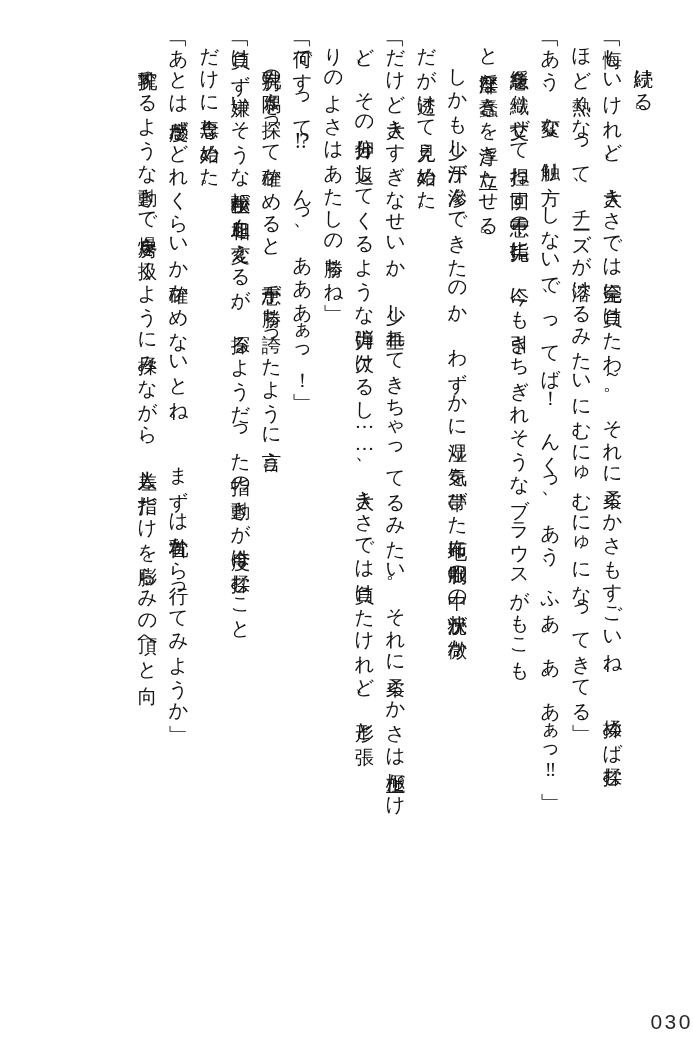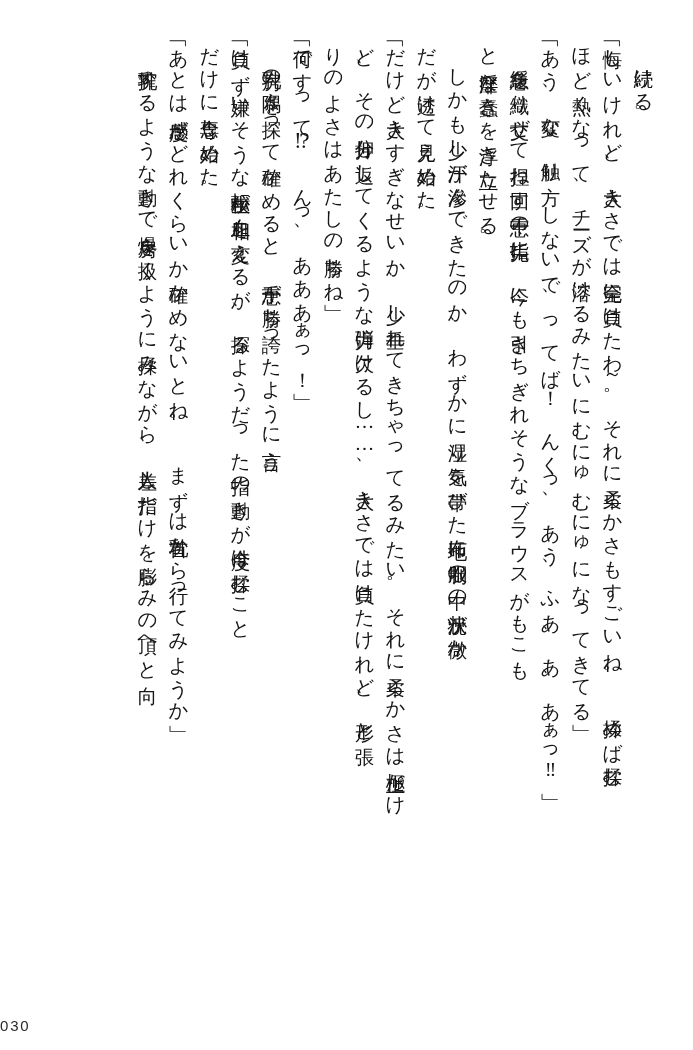--- a/index.html
+++ b/index.html
@@ -48,22 +48,22 @@
     font-family: "Liberation Serif", "DejaVu Serif", serif;
     font-weight: 500;
     color: #151515;
     overflow: visible;
   }
   .page-number {
     position: absolute;
     bottom: 16px;
     left: 0;
     right: 0;
-    text-align: left;
-    font-size: 15px;
+    text-align: right;
+    font-size: 21px;
     letter-spacing: 0.12em;
     color: #2a2a2a;
     font-family: "Liberation Sans", sans-serif;
   }
 </style>
 </head>
 <body>
 
 <div class="page">
 

